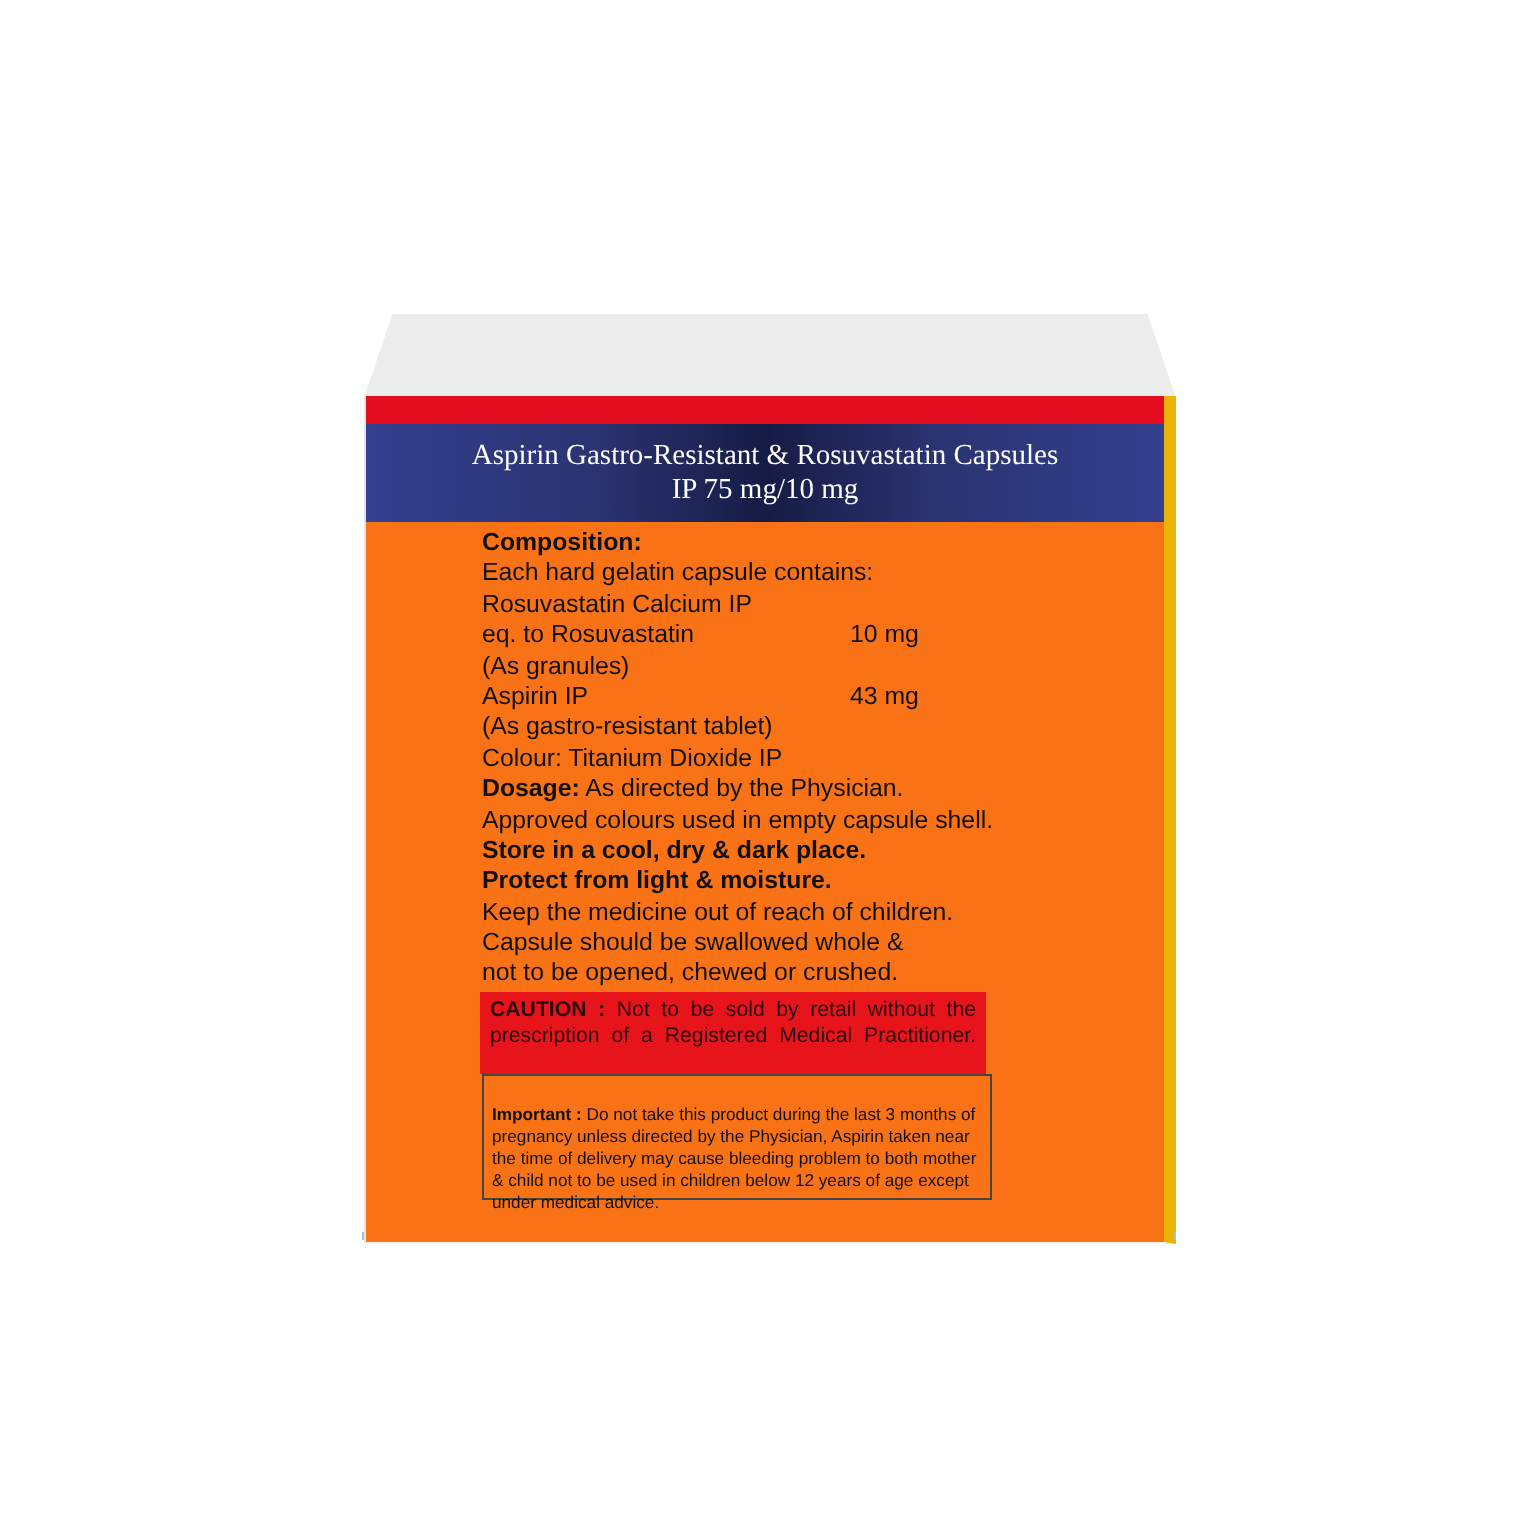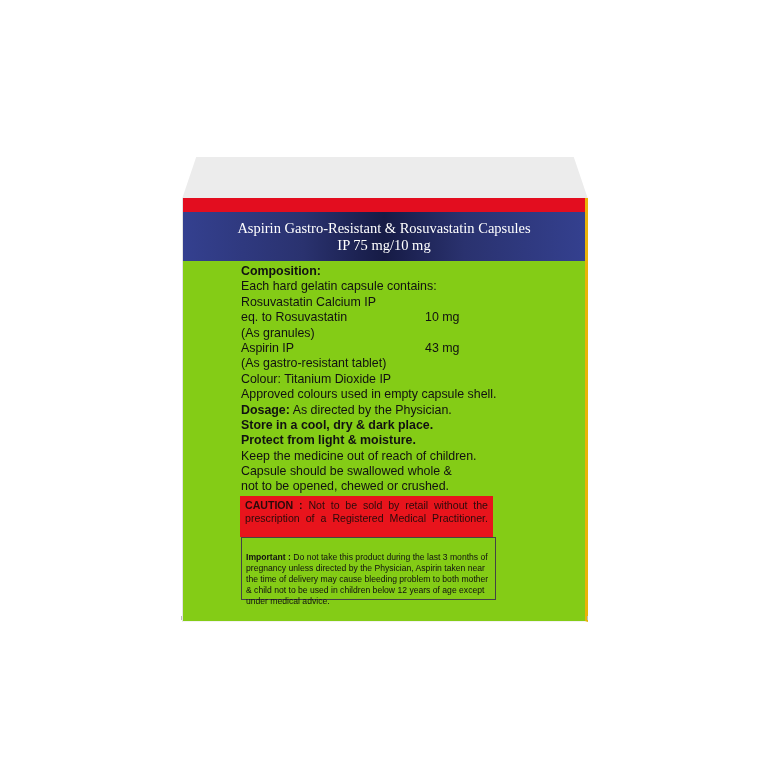--- a/index.html
+++ b/index.html
@@ -7,22 +7,22 @@
     width: 767px; height: 767px; background: #ffffff; position: relative; overflow: hidden;
     font-family: "Liberation Sans", sans-serif;
   }
   .flap {
     position: absolute; left: 182px; top: 157px; width: 406px; height: 42px;
     background: #ececec;
     clip-path: polygon(3.5% 0, 96.5% 0, 100% 100%, 0 100%);
   }
   .box {
     position: absolute; left: 182px; top: 198px; width: 406px; height: 424px;
-    background: #84cc16;
-    border-left: 1px solid #e4e4e4; border-right: 3px solid #eab308; border-bottom: 1px solid #f2f2f2;
+    background: #f97316;
+    border-left: 1px solid #e4e4e4; border-right: 6px solid #eab308; border-bottom: 1px solid #f2f2f2;
     box-sizing: border-box;
   }
   .red-band { position: absolute; left: 0; top: 0; width: 100%; height: 14px; background: #e30d1f; }
   .blue-band {
     position: absolute; left: 0; top: 14px; width: 100%; height: 49px;
     background: linear-gradient(90deg, #34408f 0%, #2a326f 30%, #161b45 50%, #2a326f 70%, #34408f 100%);
     color: #ffffff; text-align: center;
     font-family: "Liberation Serif", "DejaVu Serif", serif; font-size: 14.5px; line-height: 17px;
     padding-top: 8px; box-sizing: border-box;
   }
@@ -73,24 +73,24 @@
       <span>(As granules)</span>
     </div>
     <div class="line">
       <span>Aspirin IP</span>
       <span class="val">43 mg</span>
     </div>
     <div class="line">
       <span>(As gastro-resistant tablet)</span>
     </div>
     <div class="line">Colour: Titanium Dioxide IP</div>
-    <div class="line">Approved colours used in empty capsule shell.</div>
     <div class="line">
       <span class="b">Dosage:</span><span> As directed by the Physician.</span>
     </div>
+    <div class="line">Approved colours used in empty capsule shell.</div>
     <div class="line b">Store in a cool, dry &amp; dark place.</div>
     <div class="line b">Protect from light &amp; moisture.</div>
     <div class="line">Keep the medicine out of reach of children.</div>
     <div class="line">Capsule should be swallowed whole &amp;</div>
     <div class="line">not to be opened, chewed or crushed.</div>
   </div>
 
   <div class="caution">
     <span class="b">CAUTION :</span><span> Not to be sold by retail without the prescription of a Registered Medical Practitioner.</span>
   </div>

